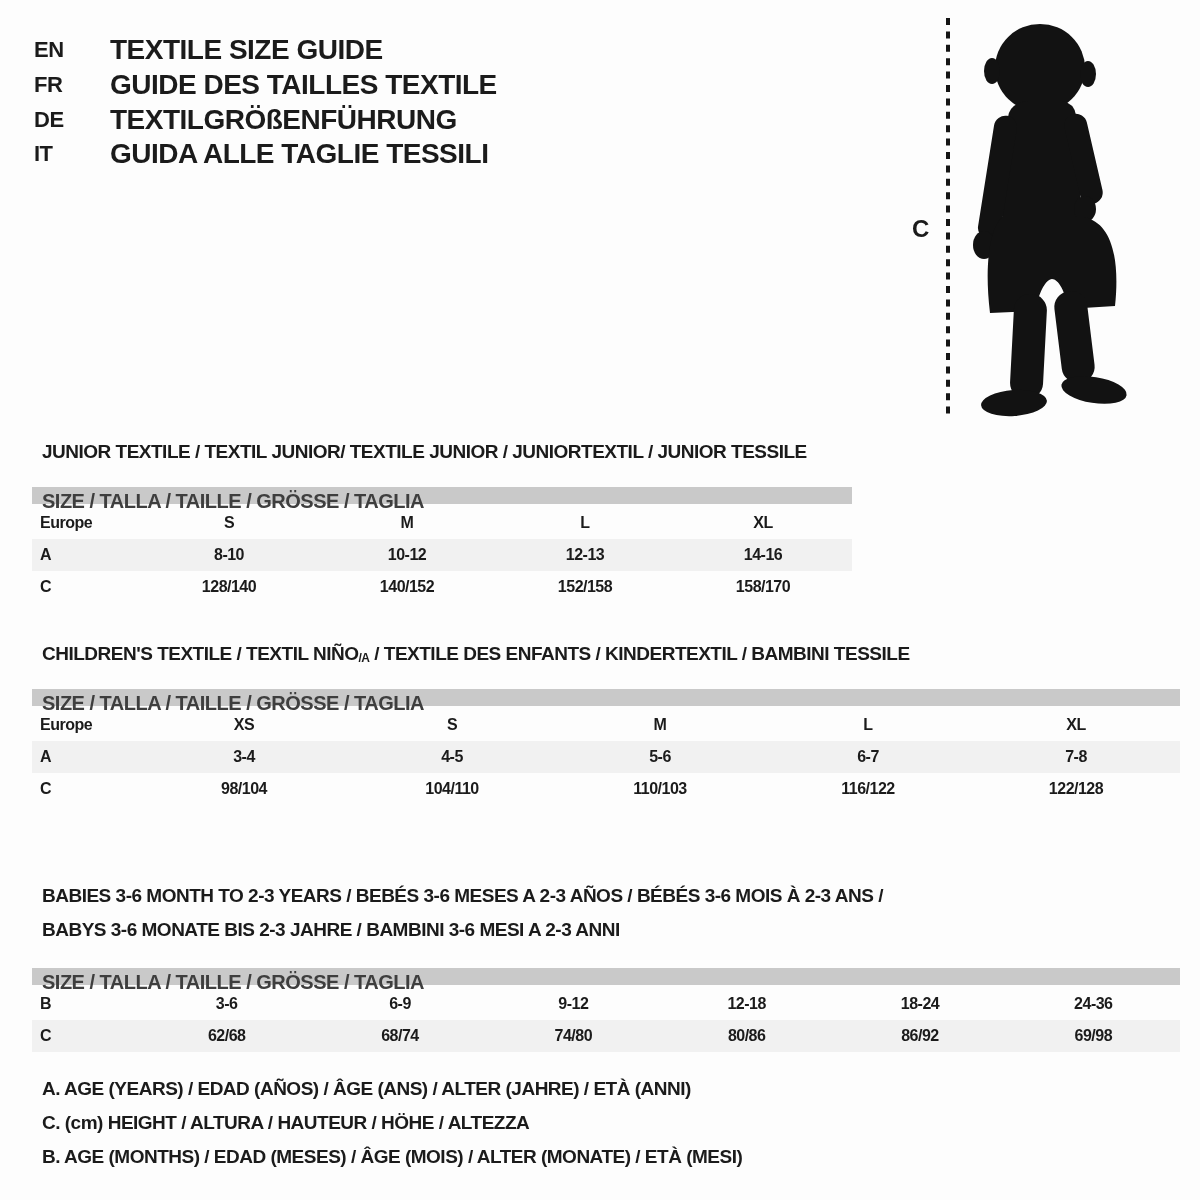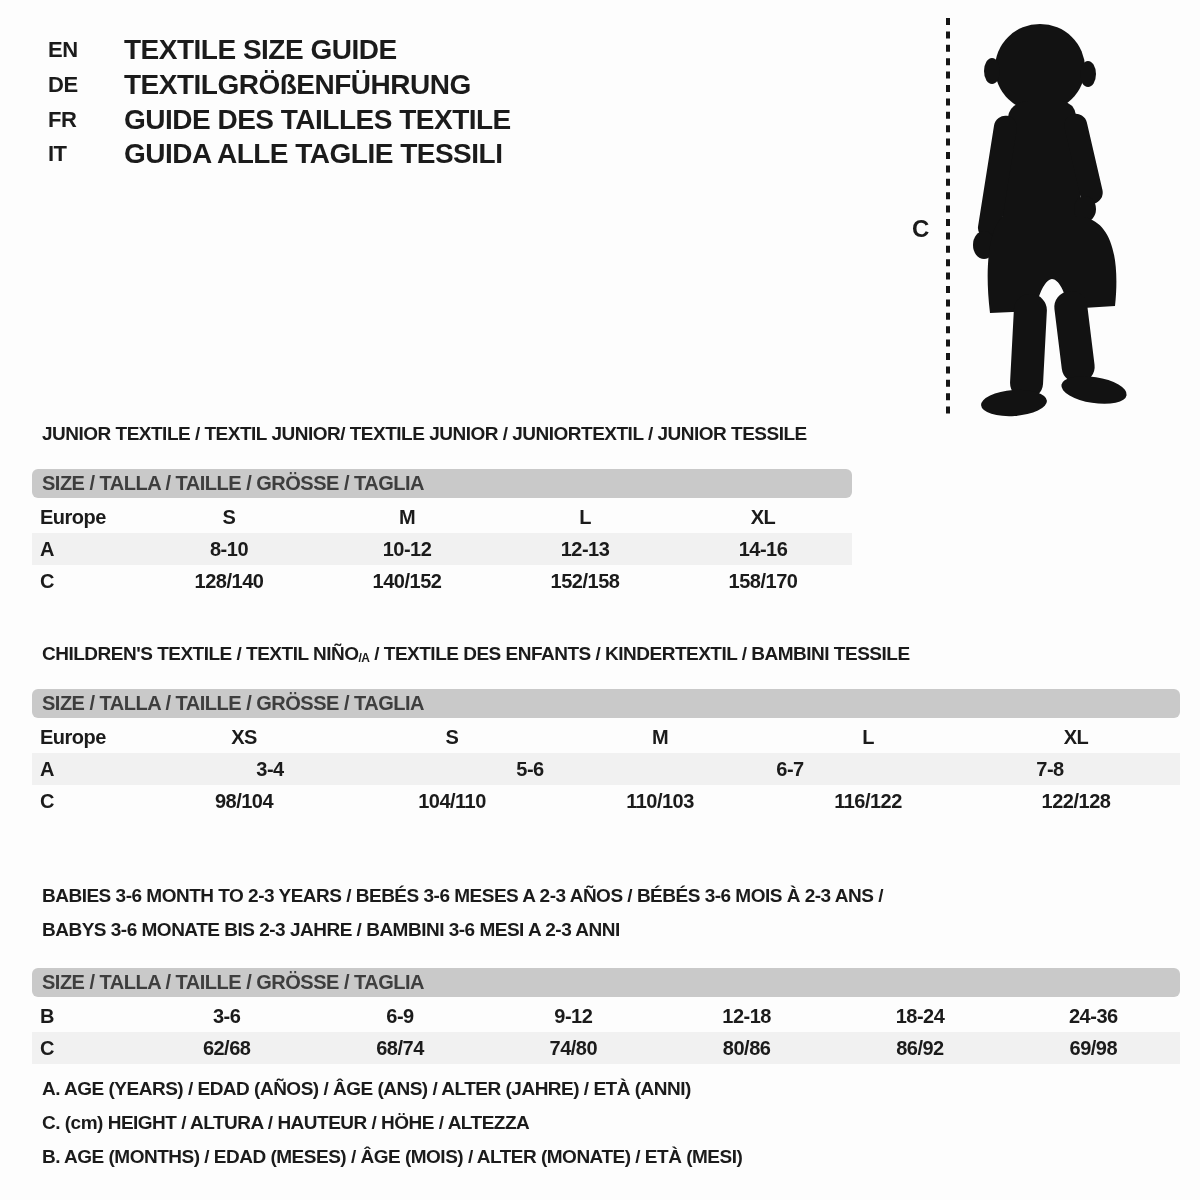--- a/index.html
+++ b/index.html
@@ -11,81 +11,80 @@
   .page {
     position: relative;
     width: 1200px; height: 1200px;
     background: #fdfdfd;
     color: #1b1b1b;
     font-weight: bold;
     overflow: hidden;
   }
 
   
-  .lang-list { position: absolute; left: 48px; top: 33px; }
+  .lang-list { position: absolute; left: 34px; top: 33px; }
   .lang-row { display: flex; height: 34.7px; align-items: center; }
   .lang-code { width: 76px; font-size: 22px; letter-spacing: -0.5px; }
   .lang-title { font-size: 28px; letter-spacing: -0.5px; white-space: nowrap; }
 
   
   .figure { position: absolute; left: 900px; top: 15px; width: 260px; height: 412px; }
   .c-label { position: absolute; left: 12px; top: 200px; font-size: 24px; }
   .dash-line { position: absolute; left: 44px; top: 3px; }
   .baby-svg { position: absolute; left: 70px; top: 4px; }
 
   
   .section { position: absolute; left: 32px; width: 1148px; }
-  .sec-0 { top: 422px; height: 210px; }
+  .sec-0 { top: 440px; height: 210px; }
   .sec-1 { top: 642px; height: 205px; }
   .sec-2 { top: 844px; height: 230px; margin-top: 40px; }
 
   .sec-title {
     margin-left: 10px; font-size: 19px; letter-spacing: -0.5px;
     line-height: 23px; white-space: nowrap;
   }
   .sec-title .title-line { margin-bottom: 11px; }
   .sec-title .sub { font-size: 12px; vertical-align: -2px; }
 
   .size-table { position: absolute; left: 0; top: 47px; width: 1148px; }
   .sec-0 .size-table { width: 820px; }
   .sec-2 .size-table { top: 84px; }
 
   .t-head {
-    height: 29px; line-height: 29px;
+    height: 17px; line-height: 29px;
     background: #c9c9c9; color: #3e3e3e;
     padding-left: 10px; font-size: 20px; letter-spacing: -0.5px;
     margin-bottom: 3px;
-    border-radius: 6px;
-  }
-  .t-row { display: flex; height: 32px; line-height: 32px; font-size: 20px; letter-spacing: -0.5px; }
+  }
+  .t-row { display: flex; height: 32px; line-height: 32px; font-size: 16px; letter-spacing: -0.5px; }
   .t-row.shaded { background: #f1f1f1; }
   .t-label { width: 108px; box-sizing: border-box; padding-left: 8px; flex: 0 0 auto; }
   .t-cell { flex: 1 1 0; text-align: center; }
 
   
   .legend { position: absolute; left: 42px; top: 1072px; }
   .legend-line { font-size: 19px; letter-spacing: -0.5px; line-height: 34px; white-space: nowrap; }
 </style>
 </head>
 <body>
 
 <div class="page">
 
   <div class="lang-list" id="langList">
       <div class="lang-row">
         <span class="lang-code">EN</span>
         <span class="lang-title">TEXTILE SIZE GUIDE</span>
       </div>
       <div class="lang-row">
+        <span class="lang-code">FR</span>
+        <span class="lang-title">GUIDE DES TAILLES TEXTILE</span>
+      </div>
+      <div class="lang-row">
         <span class="lang-code">DE</span>
         <span class="lang-title">TEXTILGRÖßENFÜHRUNG</span>
-      </div>
-      <div class="lang-row">
-        <span class="lang-code">FR</span>
-        <span class="lang-title">GUIDE DES TAILLES TEXTILE</span>
       </div>
       <div class="lang-row">
         <span class="lang-code">IT</span>
         <span class="lang-title">GUIDA ALLE TAGLIE TESSILI</span>
       </div>
     </div>
 
   <div class="figure">
     <span class="c-label">C</span>
     <svg class="dash-line" width="8" height="400" viewBox="0 0 8 400">
@@ -148,20 +147,21 @@
             <div class="t-label">Europe</div>
             <div class="t-cell">XS</div>
             <div class="t-cell">S</div>
             <div class="t-cell">M</div>
             <div class="t-cell">L</div>
             <div class="t-cell">XL</div>
           </div>
           <div class="t-row shaded">
             <div class="t-label">A</div>
             <div class="t-cell">3-4</div>
+            <div class="t-cell">4-5</div>
             <div class="t-cell">5-6</div>
             <div class="t-cell">6-7</div>
             <div class="t-cell">7-8</div>
           </div>
           <div class="t-row">
             <div class="t-label">C</div>
             <div class="t-cell">98/104</div>
             <div class="t-cell">104/110</div>
             <div class="t-cell">110/103</div>
             <div class="t-cell">116/122</div>

